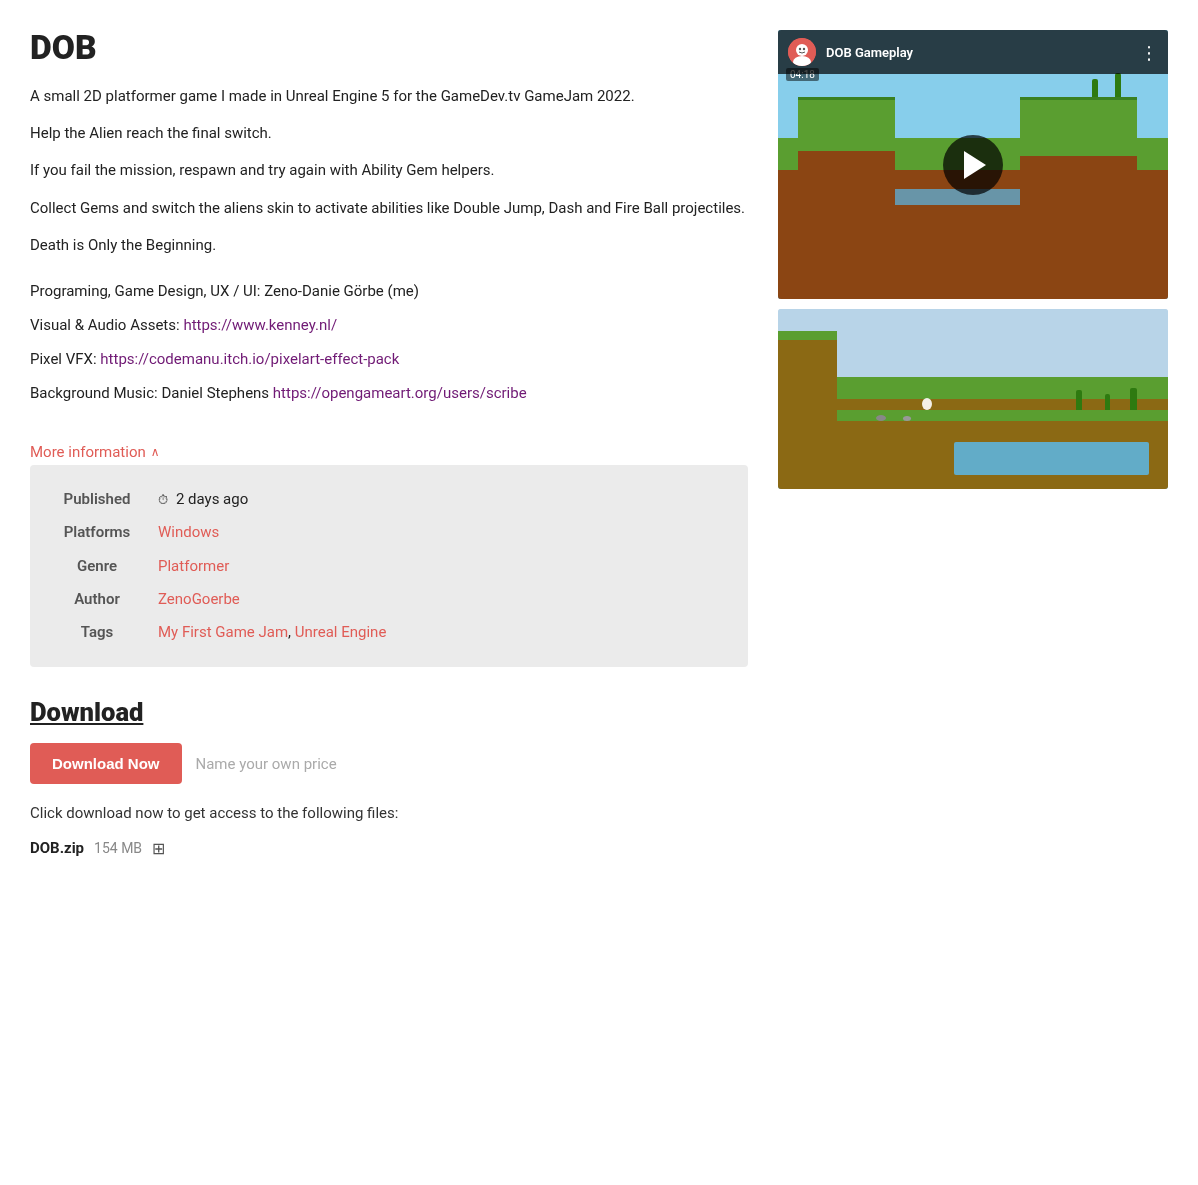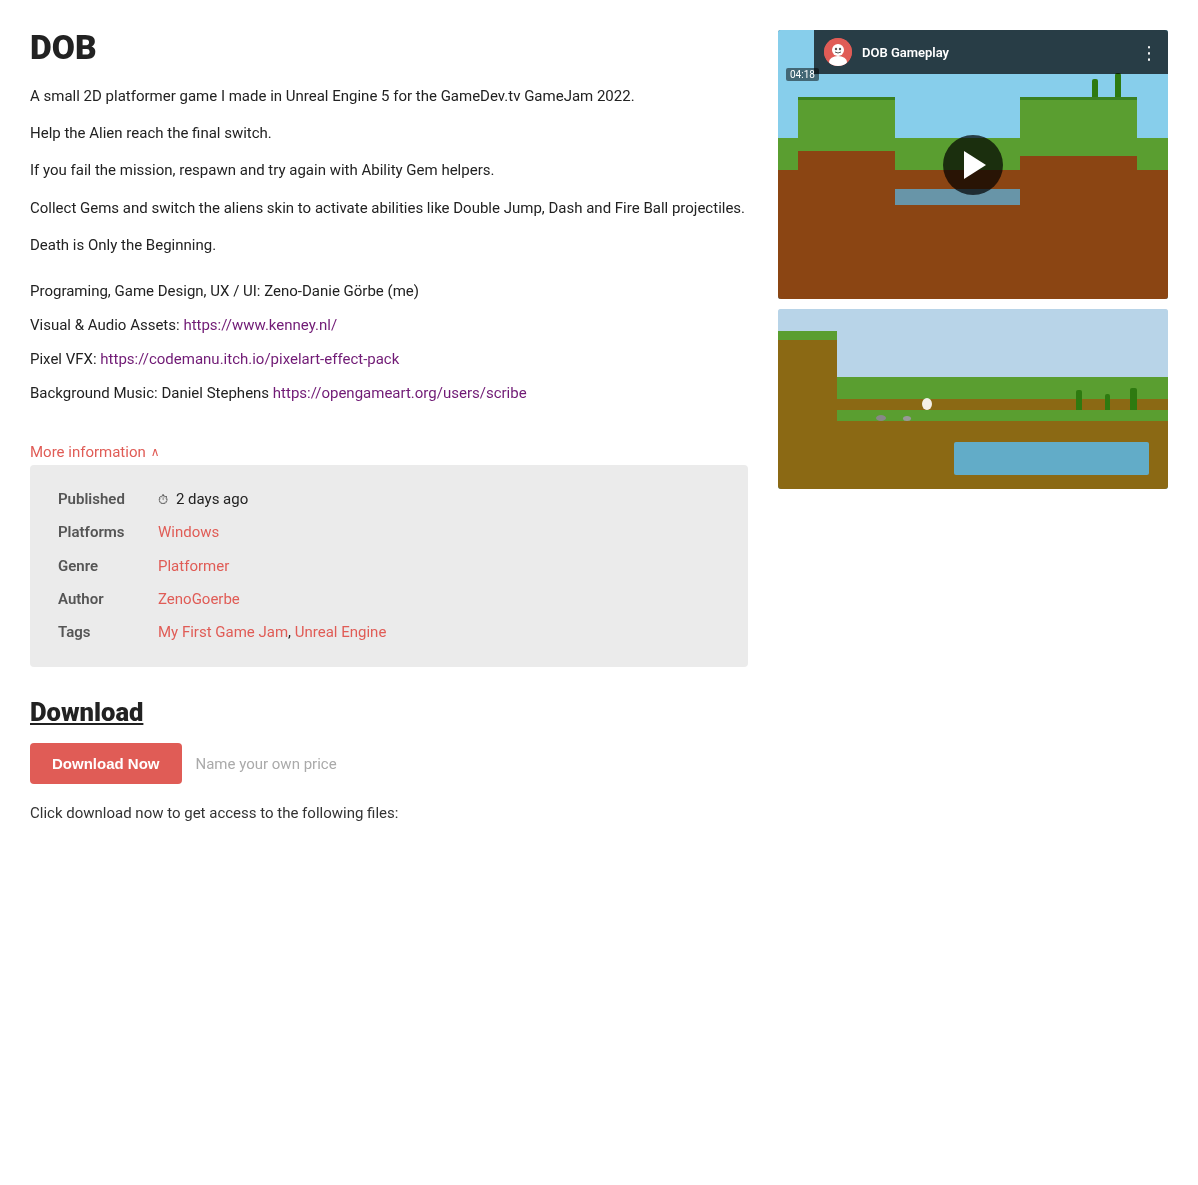--- a/index.html
+++ b/index.html
@@ -79,21 +79,21 @@
     .info-table table {
       border-collapse: collapse;
       width: 100%;
     }
     .info-table td {
       padding: 5px 8px;
       vertical-align: top;
       line-height: 1.55;
     }
     .info-table td.label {
-      text-align: left;
+      text-align: center;
       font-weight: 600;
       color: #555;
       width: 100px;
       white-space: nowrap;
       padding-right: 14px;
     }
     .info-table td.value a {
       color: #e05c56;
       text-decoration: none;
     }
@@ -164,21 +164,20 @@
     }
     .video-thumb-header {
       background: rgba(0,0,0,0.7);
       display: flex;
       align-items: center;
       gap: 10px;
       padding: 8px 10px;
       position: absolute;
       top: 0; left: 0; right: 0;
       z-index: 2;
-      margin-left: 36px;
     }
     .yt-avatar {
       width: 28px; height: 28px;
       border-radius: 50%;
       background: #e05c56;
       display: flex; align-items: center; justify-content: center;
       overflow: hidden;
       flex-shrink: 0;
     }
     .yt-avatar svg { width: 28px; height: 28px; }
@@ -304,20 +303,25 @@
     </div>
 
     
     <div class="download-section">
       <h2>Download</h2>
       <div class="download-btn-row">
         <button class="download-btn">Download Now</button>
         <span class="name-own-price">Name your own price</span>
       </div>
       <p class="download-info-text">Click download now to get access to the following files:</p>
+      <div class="file-row">
+        <span class="file-name">DOB.zip</span>
+        <span class="file-size">154 MB</span>
+        <span class="windows-icon">⊞</span>
+      </div>
     </div>
   </div>
 
   <div class="right-col">
 
     <div class="video-thumb">
       <div class="video-thumb-header">
         <div class="yt-avatar">
 
           <svg viewBox="0 0 28 28" xmlns="http://www.w3.org/2000/svg">

